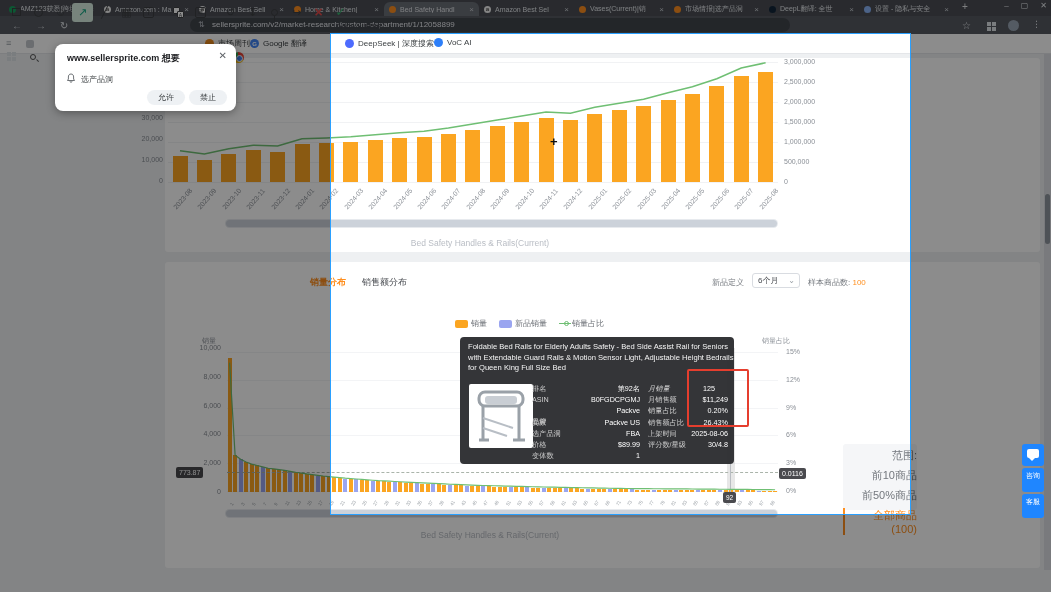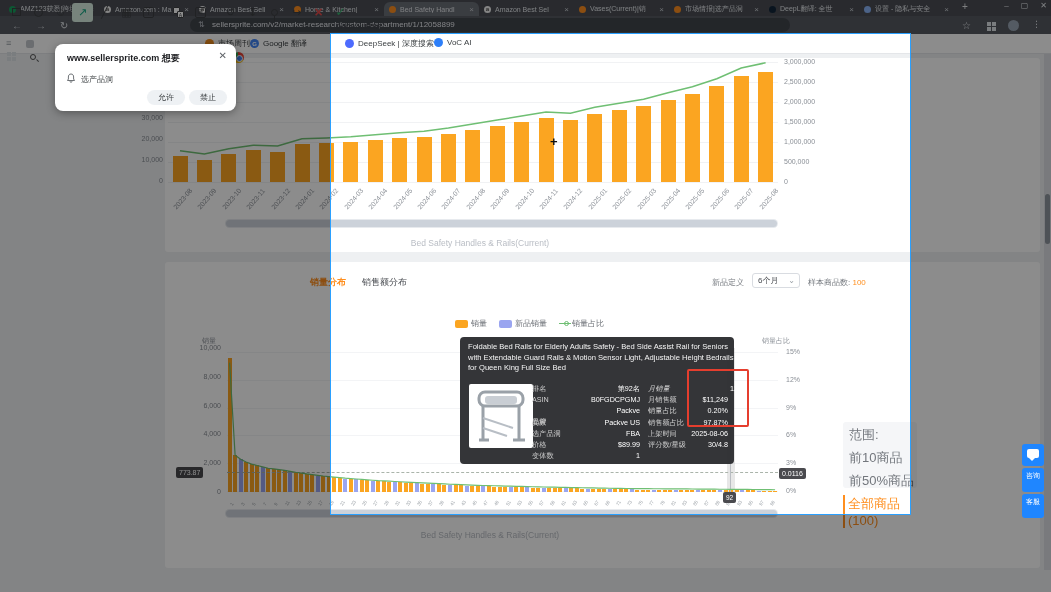--- a/index.html
+++ b/index.html
@@ -471,21 +471,21 @@
       </svg>
     </div>
 
   <div class="a" style="left:202px;top:336px;font-size:7px;color:#8a8f96;">销量</div>
   <div class="a" style="left:762px;top:336px;font-size:7px;color:#8a8f96;">销量占比</div>
 
   <div class="blacktip" style="left:176px;top:467px;">773.87</div>
   <div class="blacktip" style="left:779px;top:468px;">0.0116</div>
   <div class="blacktip" style="left:723px;top:492px;font-size:6.5px;">92</div>
 
-  <div class="a" style="left:843px;top:422px;width:74px;height:66px;background:#f5f6f8;border-radius:3px;font-size:13px;color:#73777d;padding:4px 0 0 6px;">
+  <div class="a" style="left:843px;top:444px;width:74px;height:66px;background:#f5f6f8;border-radius:3px;font-size:11px;color:#73777d;padding:4px 0 0 6px;text-align:right;">
     <div>范围:</div>
     <div style="margin-top:5px;">前10商品</div>
     <div style="margin-top:5px;">前50%商品</div>
     <div style="margin-top:5px;color:#FF8F1F;border-left:2px solid #FF8F1F;padding-left:3px;margin-left:-6px;">全部商品(100)</div>
   </div>
 
   <div id="tooltip" class="a">
     <div class="tt">Foldable Bed Rails for Elderly Adults Safety - Bed Side Assist Rail for Seniors with Extendable Guard Rails &amp; Motion Sensor Light, Adjustable Height Bedrails for Queen King Full Size Bed</div>
     <div style="position:absolute;left:9px;top:47px;width:64px;height:64px;background:#fff;border-radius:2px;">
       <svg width="64" height="64" viewBox="0 0 64 64">
@@ -505,27 +505,27 @@
         <div class="trow tval" style="position: absolute; left: 118px; top: 68.4px; width: 62px;">Packve</div>
         <div class="trow tlab" style="position: absolute; left: 72px; top: 79.6px;">卖家</div>
         <div class="trow tval" style="position: absolute; left: 118px; top: 79.6px; width: 62px;">Packve US</div>
         <div class="trow tlab" style="position: absolute; left: 72px; top: 90.8px;">选产品洞</div>
         <div class="trow tval" style="position: absolute; left: 118px; top: 90.8px; width: 62px;">FBA</div>
         <div class="trow tlab" style="position: absolute; left: 72px; top: 102px;">价格</div>
         <div class="trow tval" style="position: absolute; left: 118px; top: 102px; width: 62px;">$89.99</div>
         <div class="trow tlab" style="position: absolute; left: 72px; top: 113.2px;">变体数</div>
         <div class="trow tval" style="position: absolute; left: 118px; top: 113.2px; width: 62px;">1</div>
         <div class="trow tlab" style="position: absolute; left: 188px; top: 46px; font-style: italic;">月销量</div>
-        <div class="trow tval" style="position: absolute; left: 232px; top: 46px; width: 50px;">125</div>
+        <div class="trow tval" style="position: absolute; left: 205px; top: 46px; width: 50px;">125</div>
         <div class="trow tlab" style="position: absolute; left: 188px; top: 57.2px;">月销售额</div>
         <div class="trow tval" style="position: absolute; left: 218px; top: 57.2px; width: 50px;">$11,249</div>
         <div class="trow tlab" style="position: absolute; left: 188px; top: 68.4px;">销量占比</div>
         <div class="trow tval" style="position: absolute; left: 218px; top: 68.4px; width: 50px;">0.20%</div>
         <div class="trow tlab" style="position: absolute; left: 188px; top: 79.6px;">销售额占比</div>
-        <div class="trow tval" style="position: absolute; left: 218px; top: 79.6px; width: 50px;">97.87%</div>
+        <div class="trow tval" style="position: absolute; left: 218px; top: 79.6px; width: 50px;">26.43%</div>
         <div class="trow tlab" style="position: absolute; left: 188px; top: 90.8px;">上架时间</div>
         <div class="trow tval" style="position: absolute; left: 218px; top: 90.8px; width: 50px;">2025-08-06</div>
         <div class="trow tlab" style="position: absolute; left: 188px; top: 102px;">评分数/星级</div>
         <div class="trow tval" style="position: absolute; left: 218px; top: 102px; width: 50px;">30/4.8</div>
       </div>
   </div>
   <div id="redrect" class="a"></div>
 
   <div class="scrollbar a" style="left:225px;top:509px;width:553px;">
       <span class="thumb"></span>

